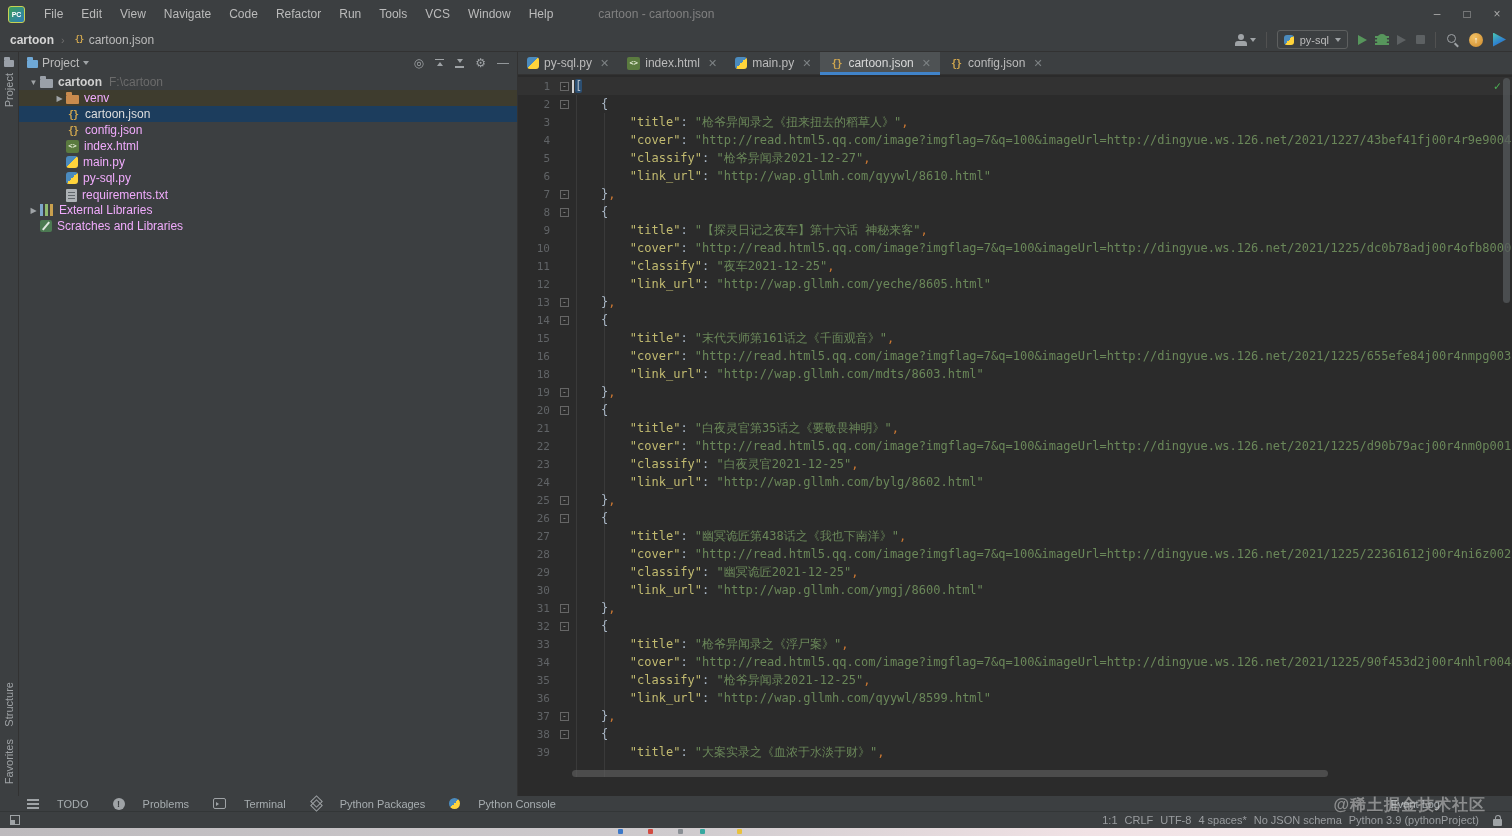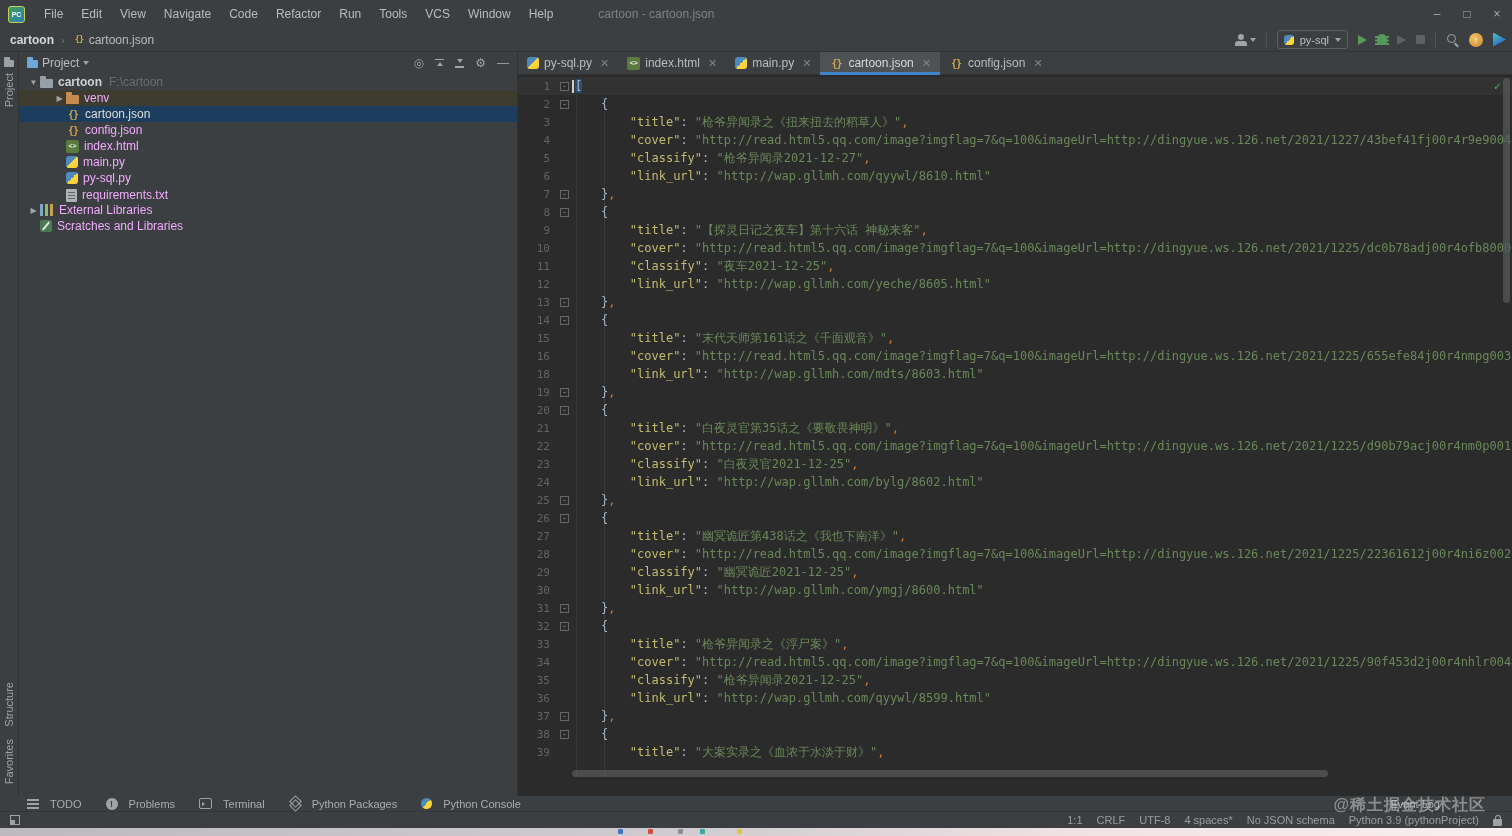--- a/index.html
+++ b/index.html
@@ -65,21 +65,21 @@
   .tk-p { color:#a9b7c6; } .tk-k { color:#c2bb70; } .tk-s { color:#6a8759; } .tk-c { color:#cc7832; } .tk-w { color:#a9b7c6; }
   .mb { background:#2c4f72; border-radius:2px; }
   .caret { display:inline-block; width:2px; height:13px; background:#d0d0d0; vertical-align:middle; margin-right:1px; }
   .guide { position:absolute; width:1px; background:#3a3a3a; }
   .vscroll { position:absolute; top:3px; right:2px; width:7px; height:225px; background:#565a5c; border-radius:4px; opacity:.75; }
   .hscroll { position:absolute; left:54px; width:756px; bottom:19px; height:7px; background:#636363; border-radius:4px; opacity:.6; }
   .okcheck { position:absolute; top:4px; right:11px; color:#4db254; font-size:12px; font-weight:bold; }
 
   
   .toolbar { height:15px; display:flex; align-items:center; padding:0 8px 0 27px; gap:24px; font-size:11px; color:#a7adb0; flex:none; }
-  .toolbtn { display:flex; align-items:center; gap:11px; }
+  .toolbtn { display:flex; align-items:center; gap:18px; }
   .toolbar .right { margin-left:auto; margin-right:64px; }
   .statusbar { height:17px; display:flex; align-items:center; padding:0 10px; font-size:11px; color:#9a9da0; gap:14px; border-top:1px solid #333637; flex:none; }
   .statusbar .grow { flex:1; }
   .taskbar { height:8px; background:linear-gradient(to right,#bdbabd 0%,#cfcbce 45%,#f1e2e5 72%,#f8eef0 100%); position:relative; flex:none; }
   .dot { position:absolute; top:1px; width:5px; height:5px; border-radius:1px; }
 
   .watermark { position:absolute; right:26px; bottom:20px; font-size:16px; font-weight:600; color:rgba(205,205,205,0.55); z-index:5; letter-spacing:1px; }
 
   
   .ic { display:inline-block; position:relative; vertical-align:middle; flex:none; }
@@ -543,21 +543,21 @@
           <span class="ic ic-python" style="width:11px;height:11px;border-radius:50%;"></span>
           <span>Python Console</span>
         </div>
       </div>
     <div class="right">Event Log</div>
   </div>
 
   <div class="statusbar">
     <span class="ic ic-grid"></span>
     <div class="grow"></div>
-    <div id="statusitems" style="display:flex;gap:14px;align-items:center;">
+    <div id="statusitems" style="display:flex;gap:7px;align-items:center;">
         <span>1:1</span>
         <span>CRLF</span>
         <span>UTF-8</span>
         <span>4 spaces*</span>
         <span>No JSON schema</span>
         <span>Python 3.9 (pythonProject)</span>
       </div>
     <span class="ic ic-lock"></span>
   </div>
 

